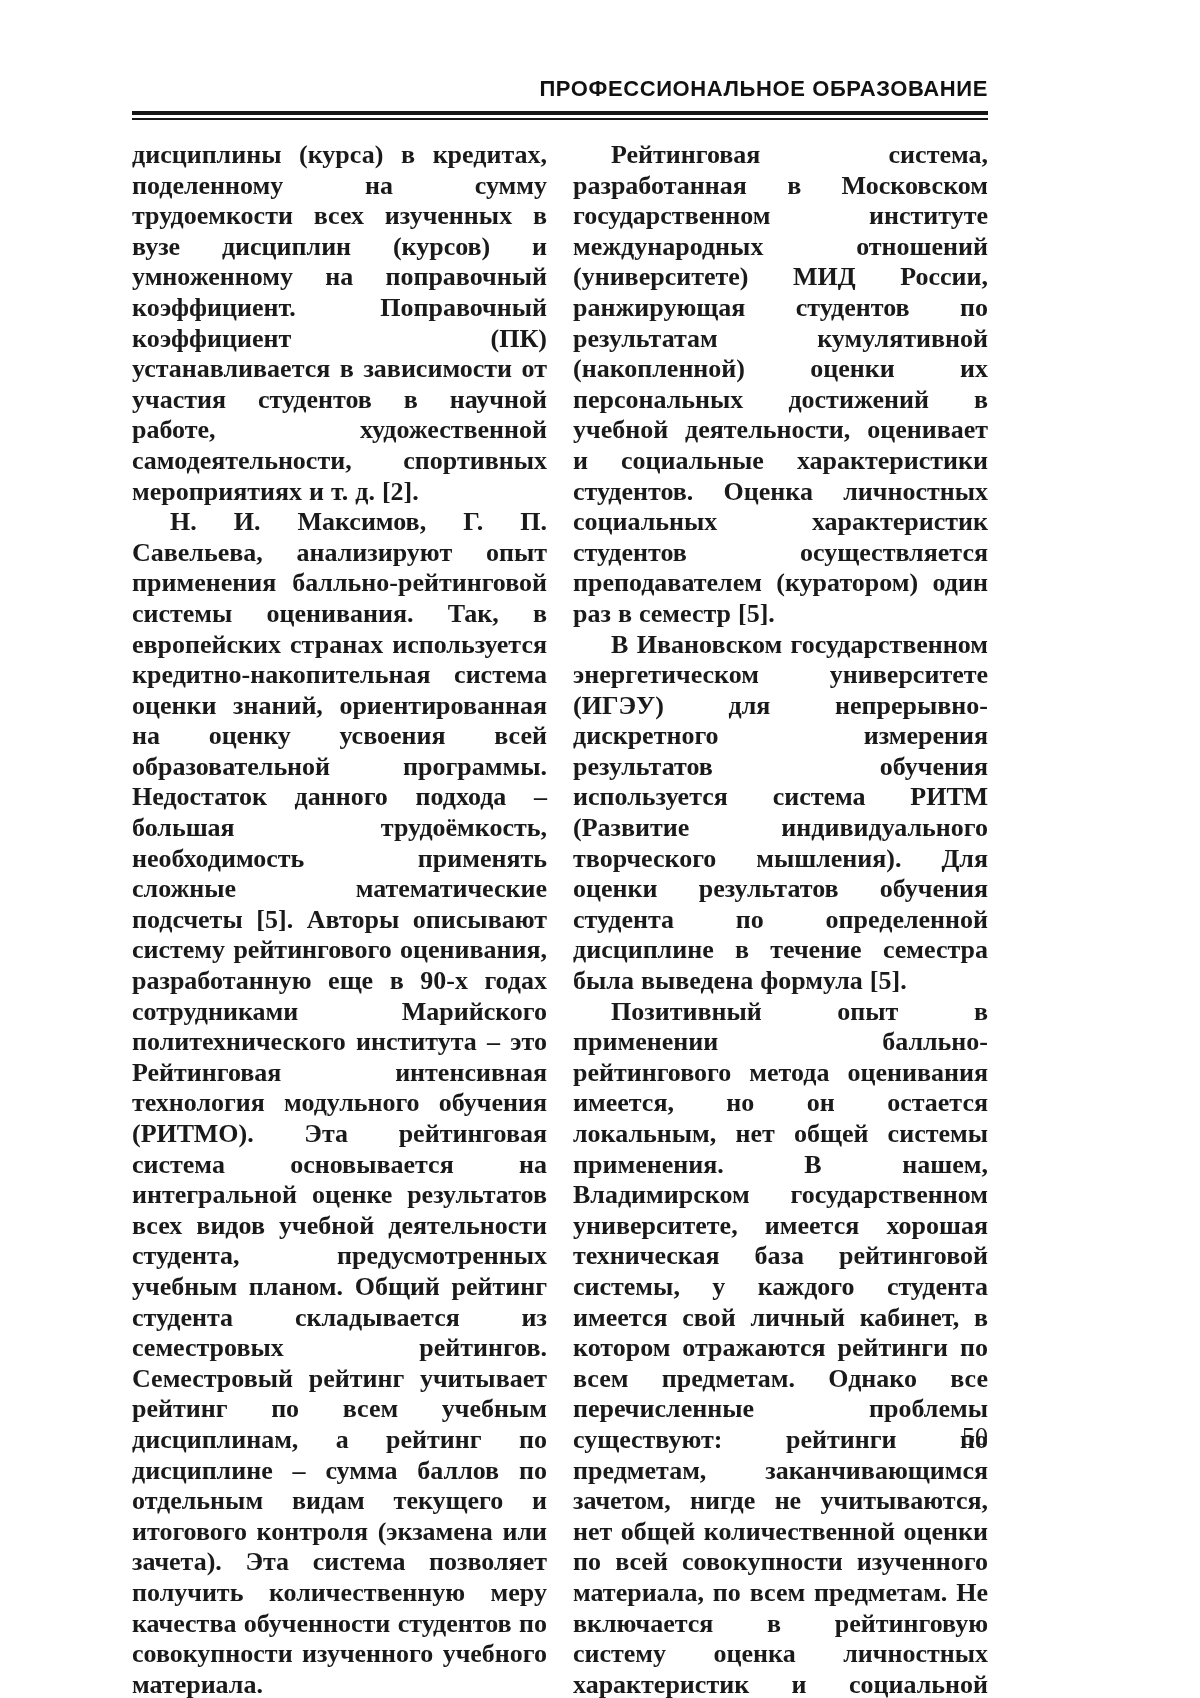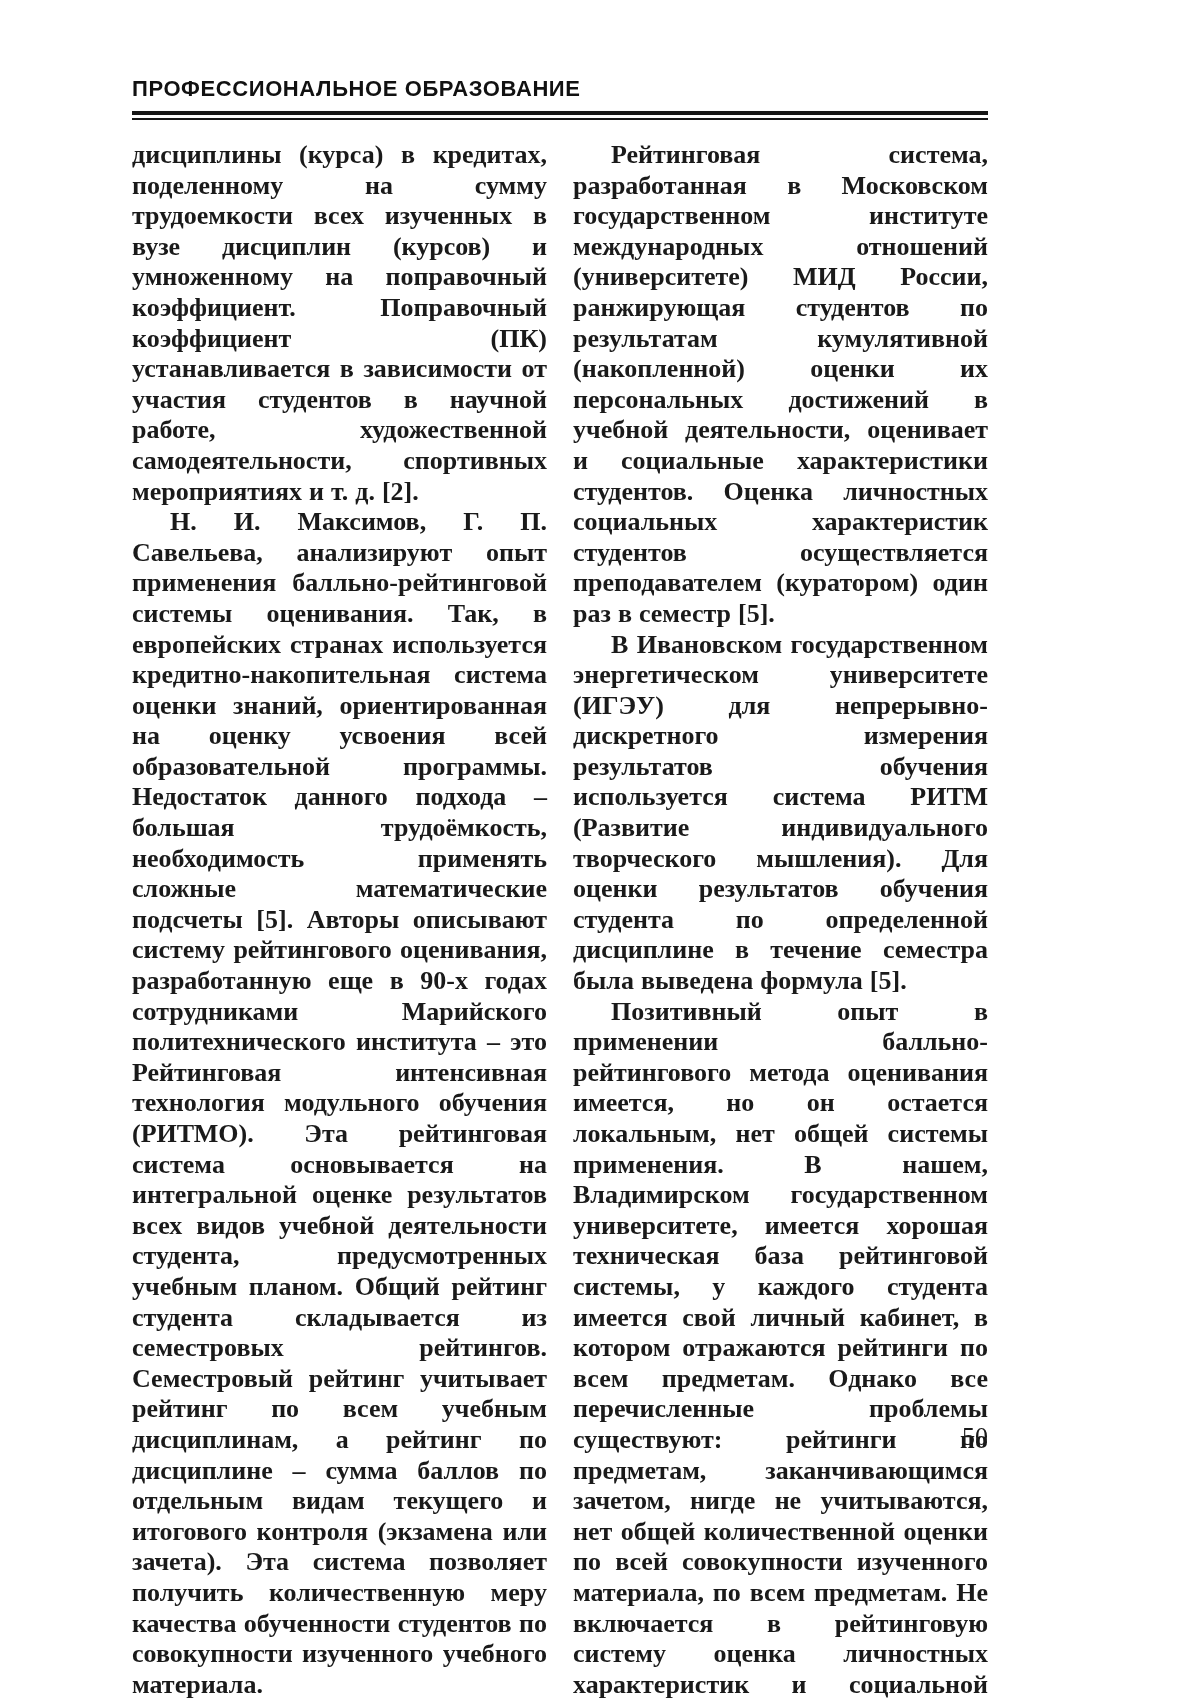--- a/index.html
+++ b/index.html
@@ -18,21 +18,21 @@
     background: #ffffff;
     overflow: hidden;
   }
   .content {
     position: absolute;
     left: 132px;
     top: 76px;
     width: 856px;
   }
   .running-head {
-    text-align: left;
+    text-align: right;
     font-family: "Liberation Sans", "DejaVu Sans", sans-serif;
     font-weight: 700;
     font-size: 22px;
     letter-spacing: 0.6px;
     color: #111111;
     white-space: nowrap;
   }
   .double-rule {
     margin-top: 9px;
     height: 9px;              

